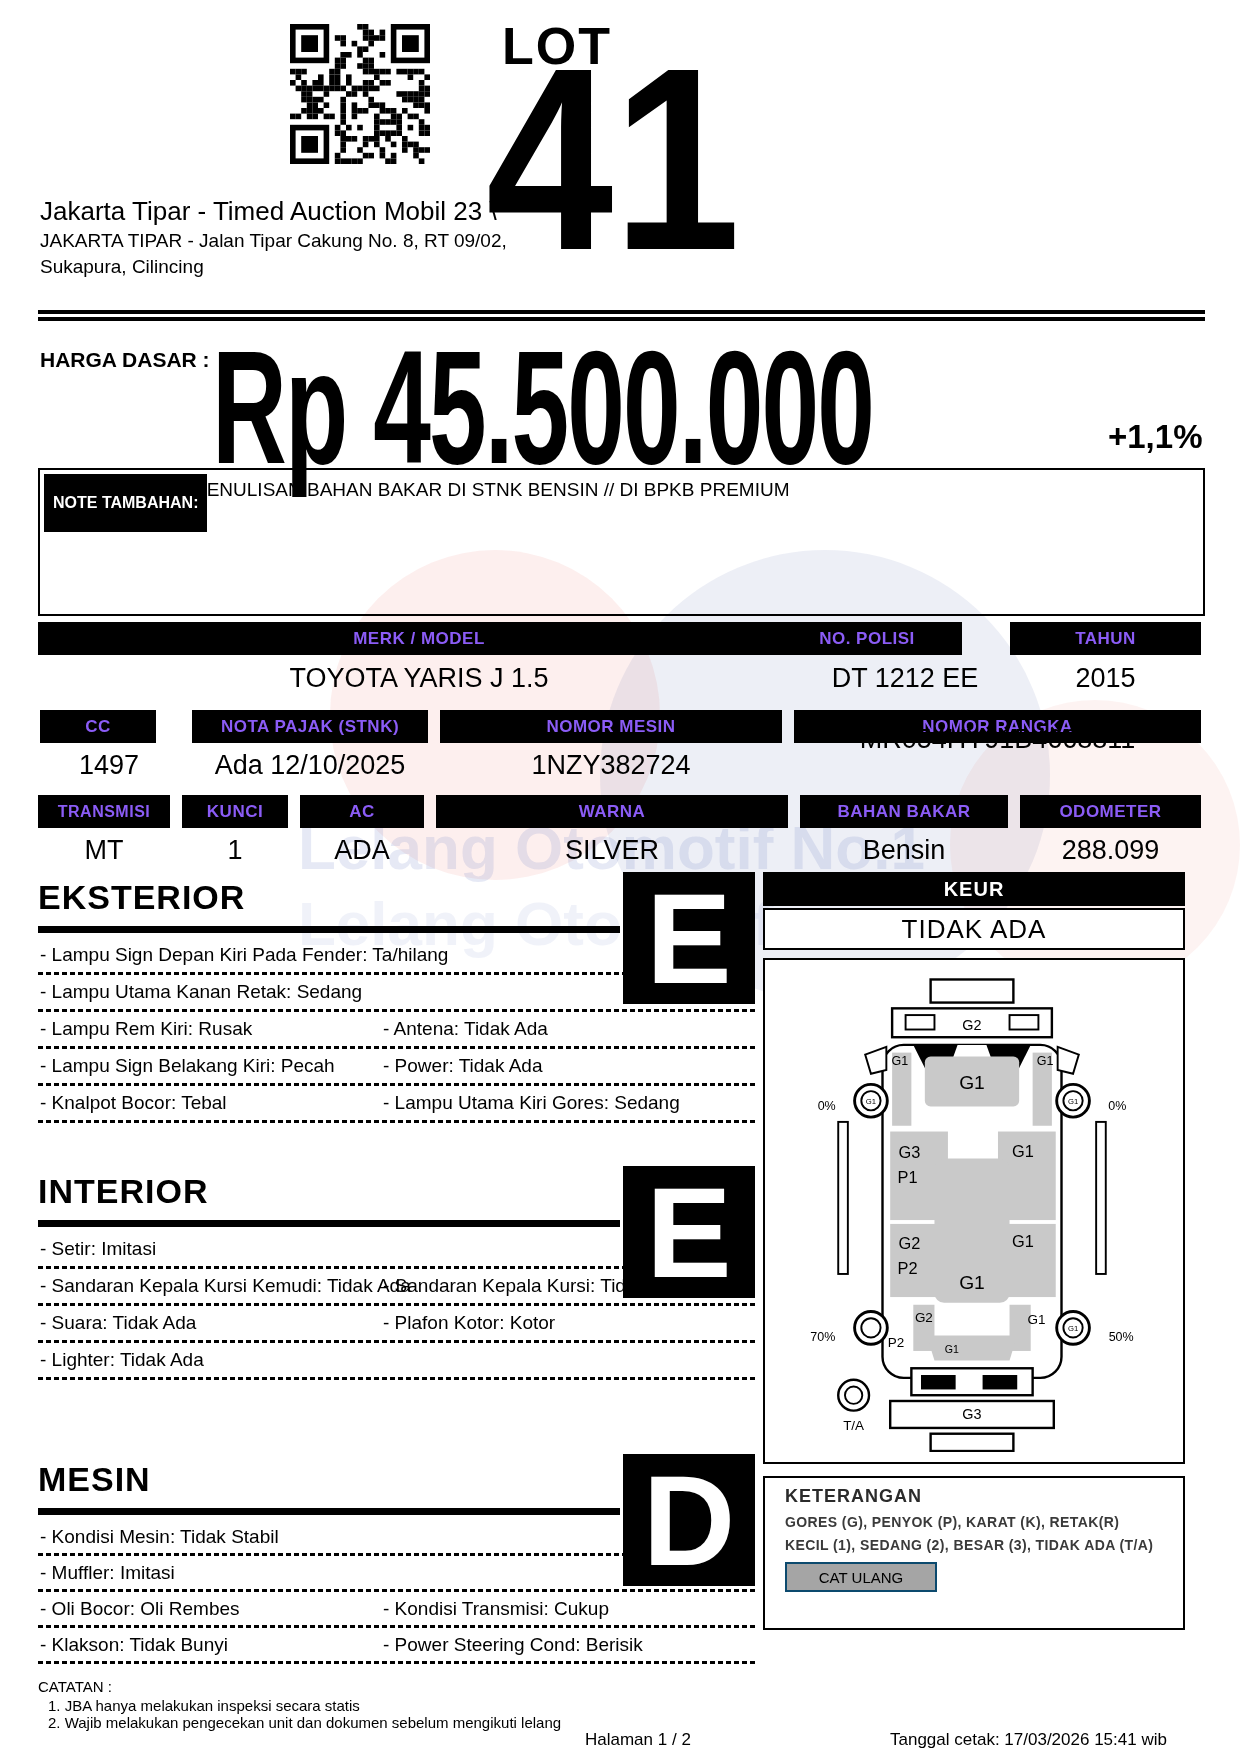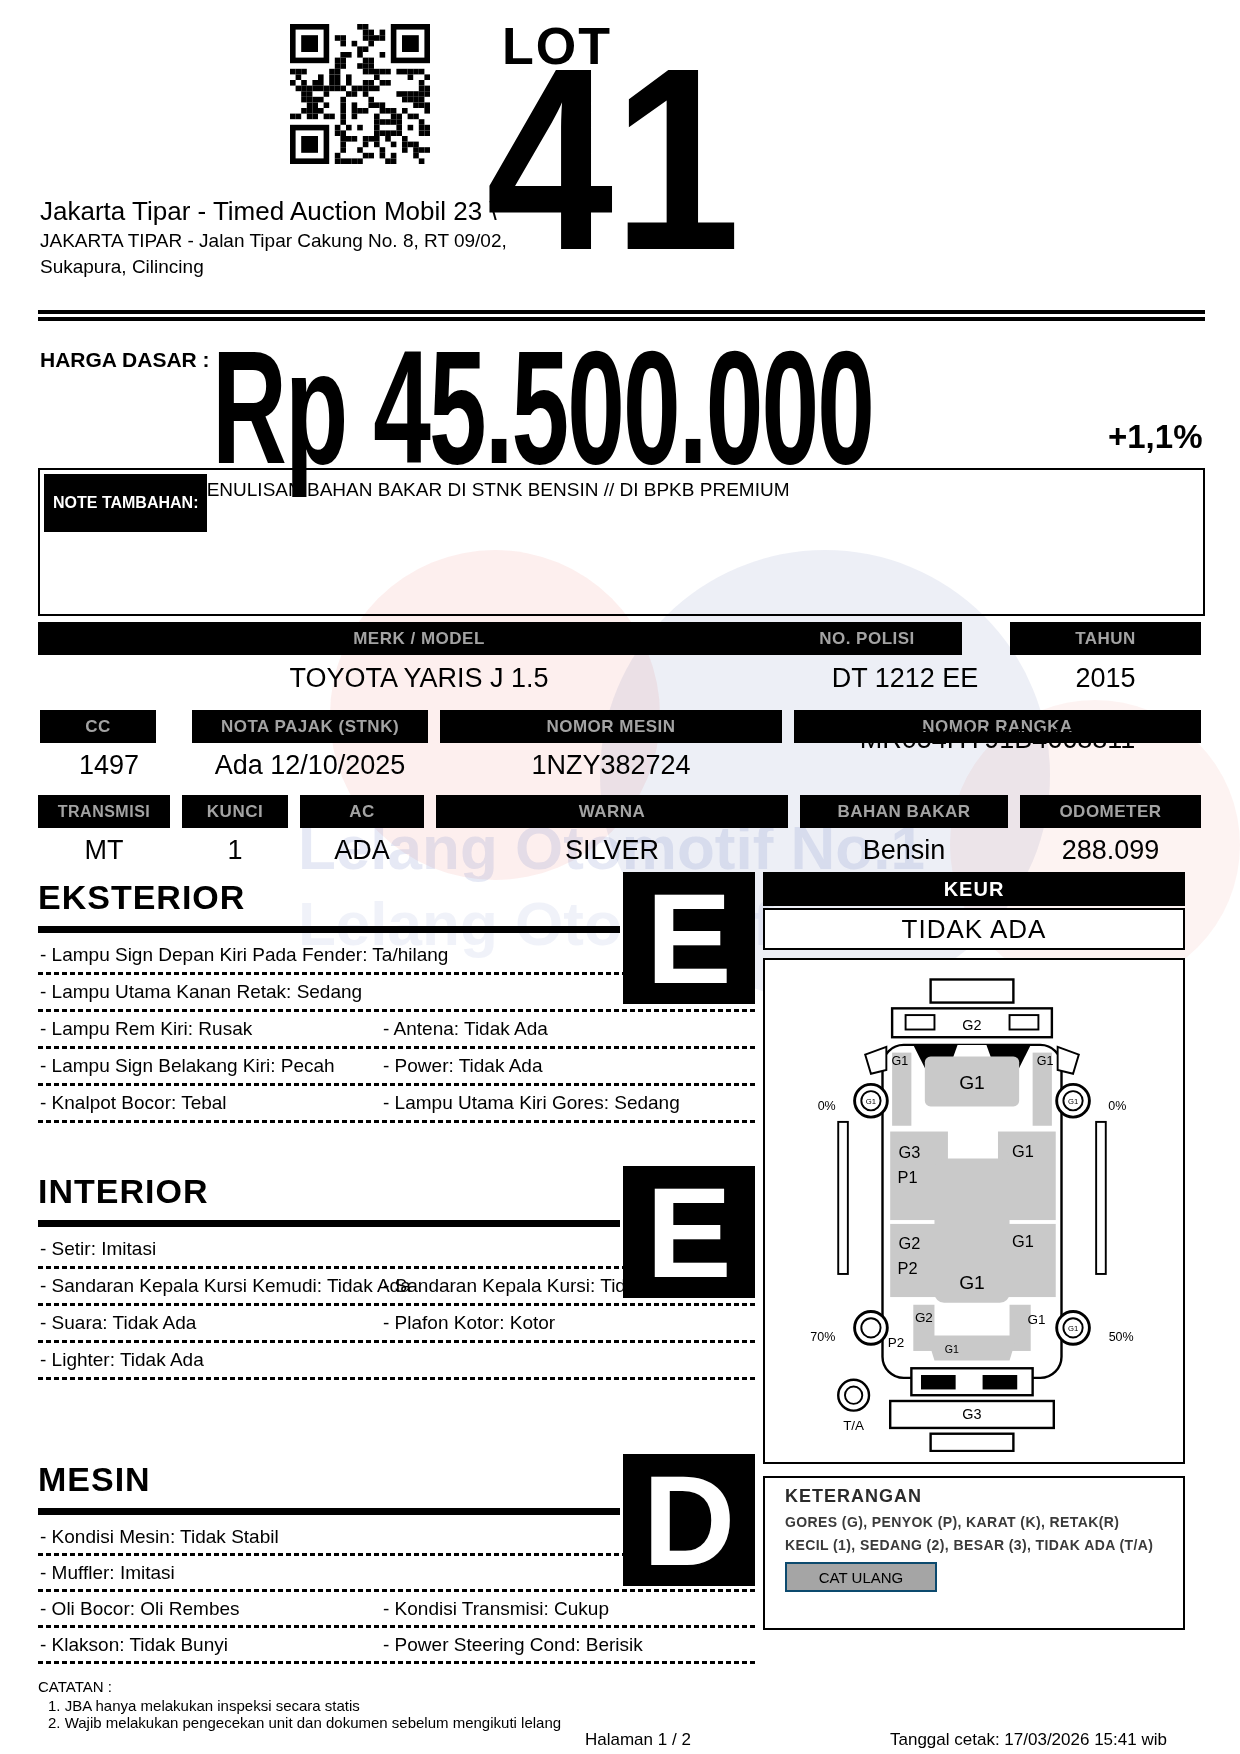--- a/index.html
+++ b/index.html
@@ -17,21 +17,21 @@
   .double-rule{border-top:4px solid #000;border-bottom:4px solid #000;height:3px;}
   .price-label{font-weight:bold;font-size:21px;}
   .price-amount{font-weight:bold;font-size:162px;line-height:1;letter-spacing:-3px;
                 transform:scaleX(.64);transform-origin:left top;white-space:nowrap;}
   .price-pct{font-weight:bold;font-size:33px;}
   
   .note-box{border:2px solid #000;}
   .note-label{background:#000;color:#fff;font-weight:bold;font-size:16px;padding:20px 9px;}
   .note-text{font-size:19px;}
   
-  .bar{background:#000;color:#a3a3a3;font-weight:bold;font-size:17px;letter-spacing:.5px;
+  .bar{background:#000;color:#8b5cf6;font-weight:bold;font-size:17px;letter-spacing:.5px;
        display:flex;align-items:center;justify-content:center;height:33px;}
   .val{font-size:27px;text-align:center;}
   
   .sec-title{font-weight:bold;font-size:34px;letter-spacing:1px;}
   .sec-rule{background:#000;height:7px;}
   .badge{background:#000;color:#fff;display:flex;align-items:center;justify-content:center;
          font-weight:bold;font-size:128px;width:132px;height:132px;z-index:3;}
   .rows{position:absolute;left:38px;width:718px;}
   .srow{position:relative;height:37px;}
   .srow.h36{height:36px;}

